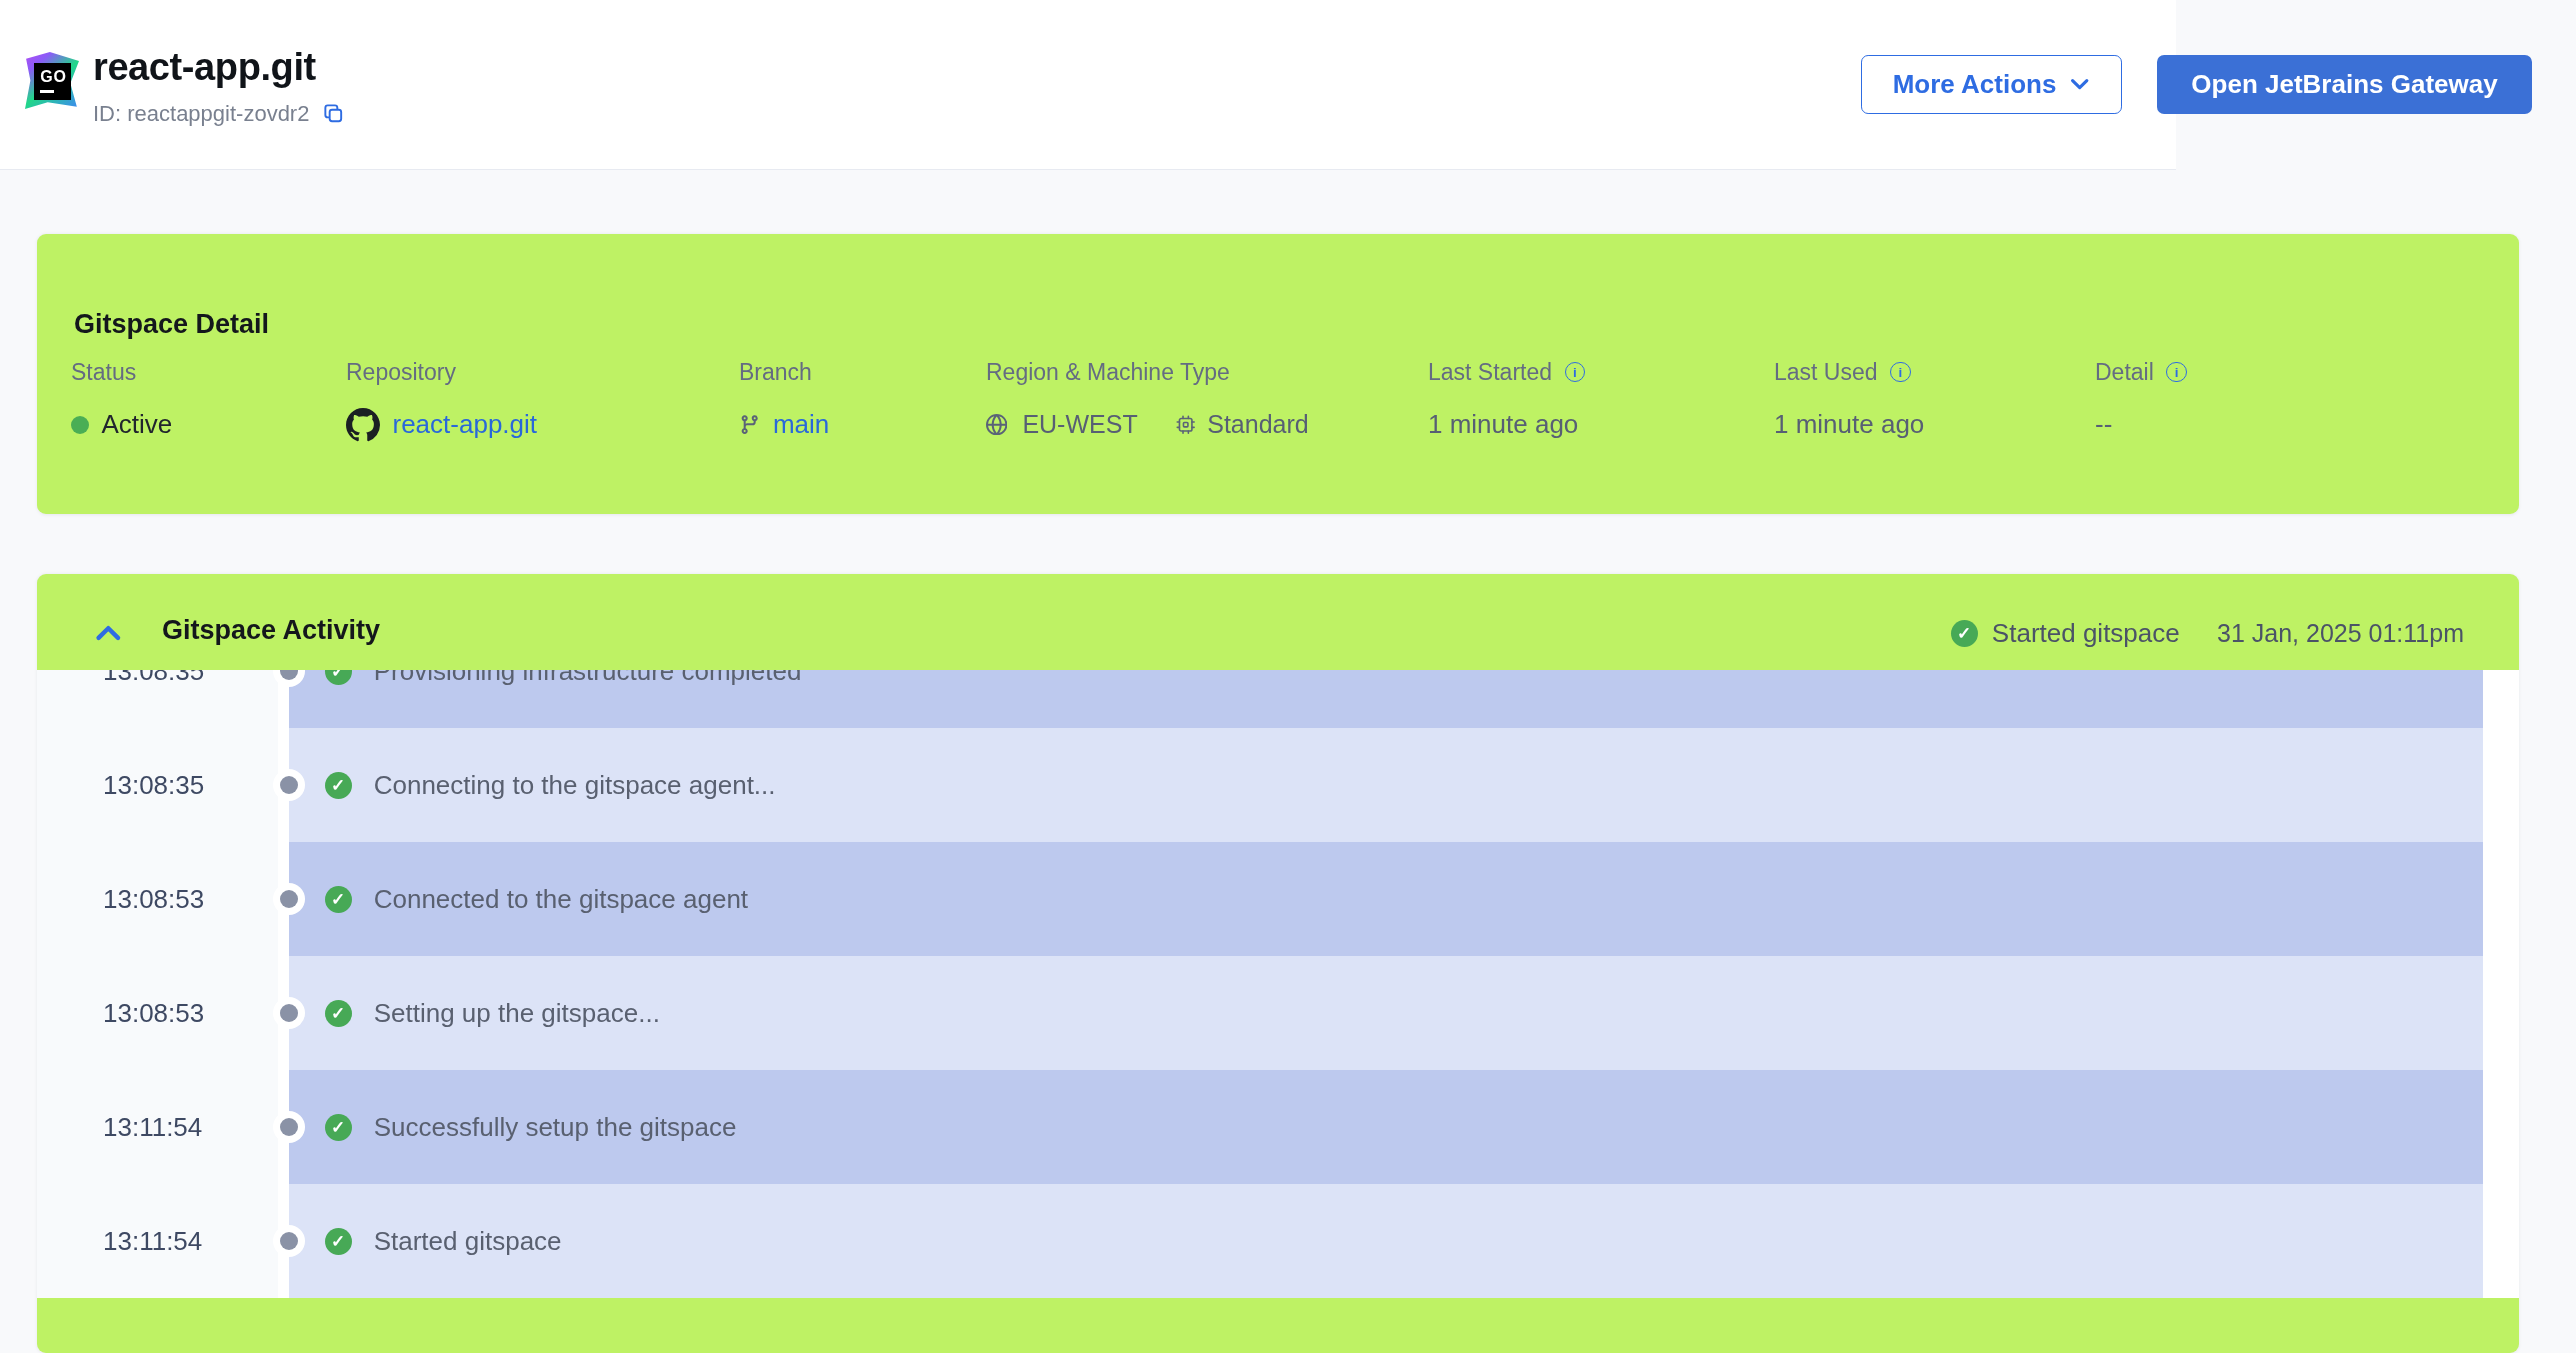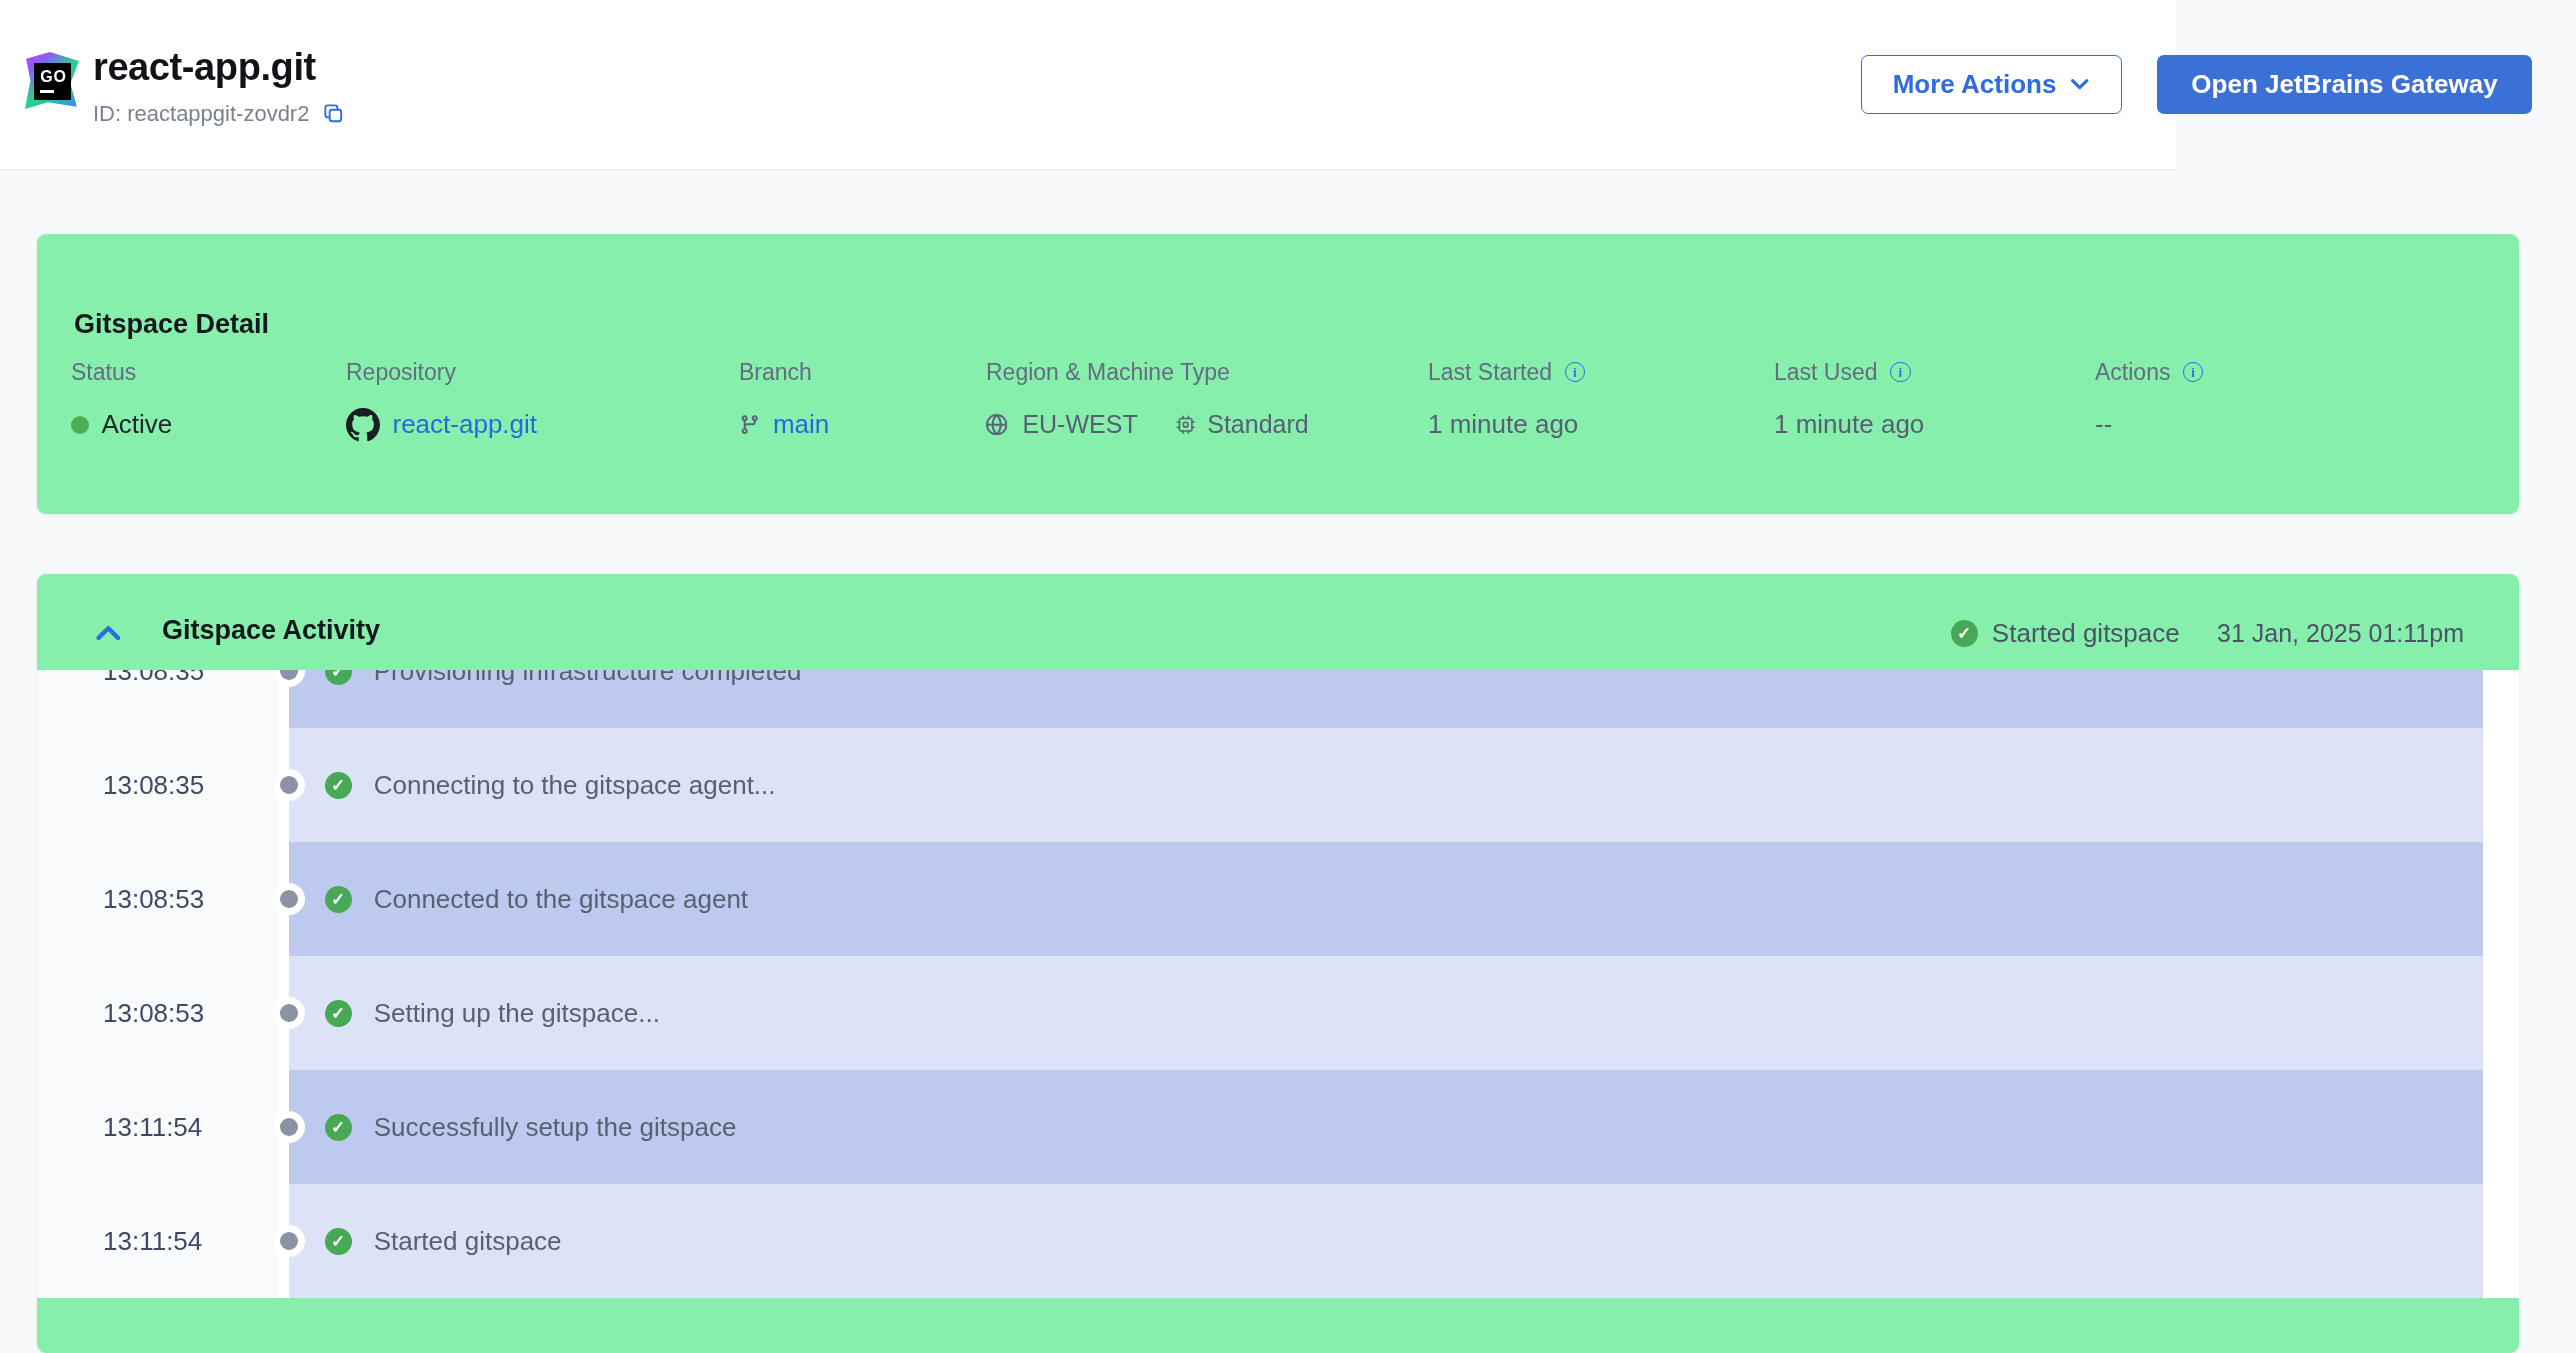--- a/index.html
+++ b/index.html
@@ -43,21 +43,21 @@
   .btn {
     position:absolute; top:55px; height:59px; border-radius:7.1px;
     display:flex; align-items:center; justify-content:center; gap:12.5px;
     font-size:26px; font-weight:700; cursor:pointer;
   }
   .btn-more { left:1861px; width:261px; background:#ffffff; border:1.8px solid #2e6ce2; color:#2e6ce2; }
   .btn-gateway { left:2157px; width:375px; background:#3b70d6; border:none; color:#ffffff; }
 
   
   .card {
-    position:absolute; left:37px; width:2482px; background:#86efac;
+    position:absolute; left:37px; width:2482px; background:#bef264;
     border-radius:9px; box-shadow:0 0.9px 3.6px rgba(25,35,60,0.08);
   }
   .card-detail { top:234px; height:280px; }
   .card-activity { top:574px; height:779px; overflow:hidden; }
 
   .card-title { position:absolute; left:37px; top:75px; font-size:27px; font-weight:700; color:#14171c; }
 
   .field { position:absolute; top:123px; }
   .f-status   { left:34px; }
   .f-repo     { left:309px; }
@@ -243,21 +243,21 @@
       <span>Last Used</span>
       <span class="info-icon">i</span>
     </div>
     <div class="field-value">
       <span>1 minute ago</span>
     </div>
   </div>
 
   <div class="field f-changes">
     <div class="field-label">
-      <span>Actions</span>
+      <span>Detail</span>
       <span class="info-icon">i</span>
     </div>
     <div class="field-value">
       <span>--</span>
     </div>
   </div>
 </div>
 
 <div class="card card-activity">
   <span class="act-chevron">

